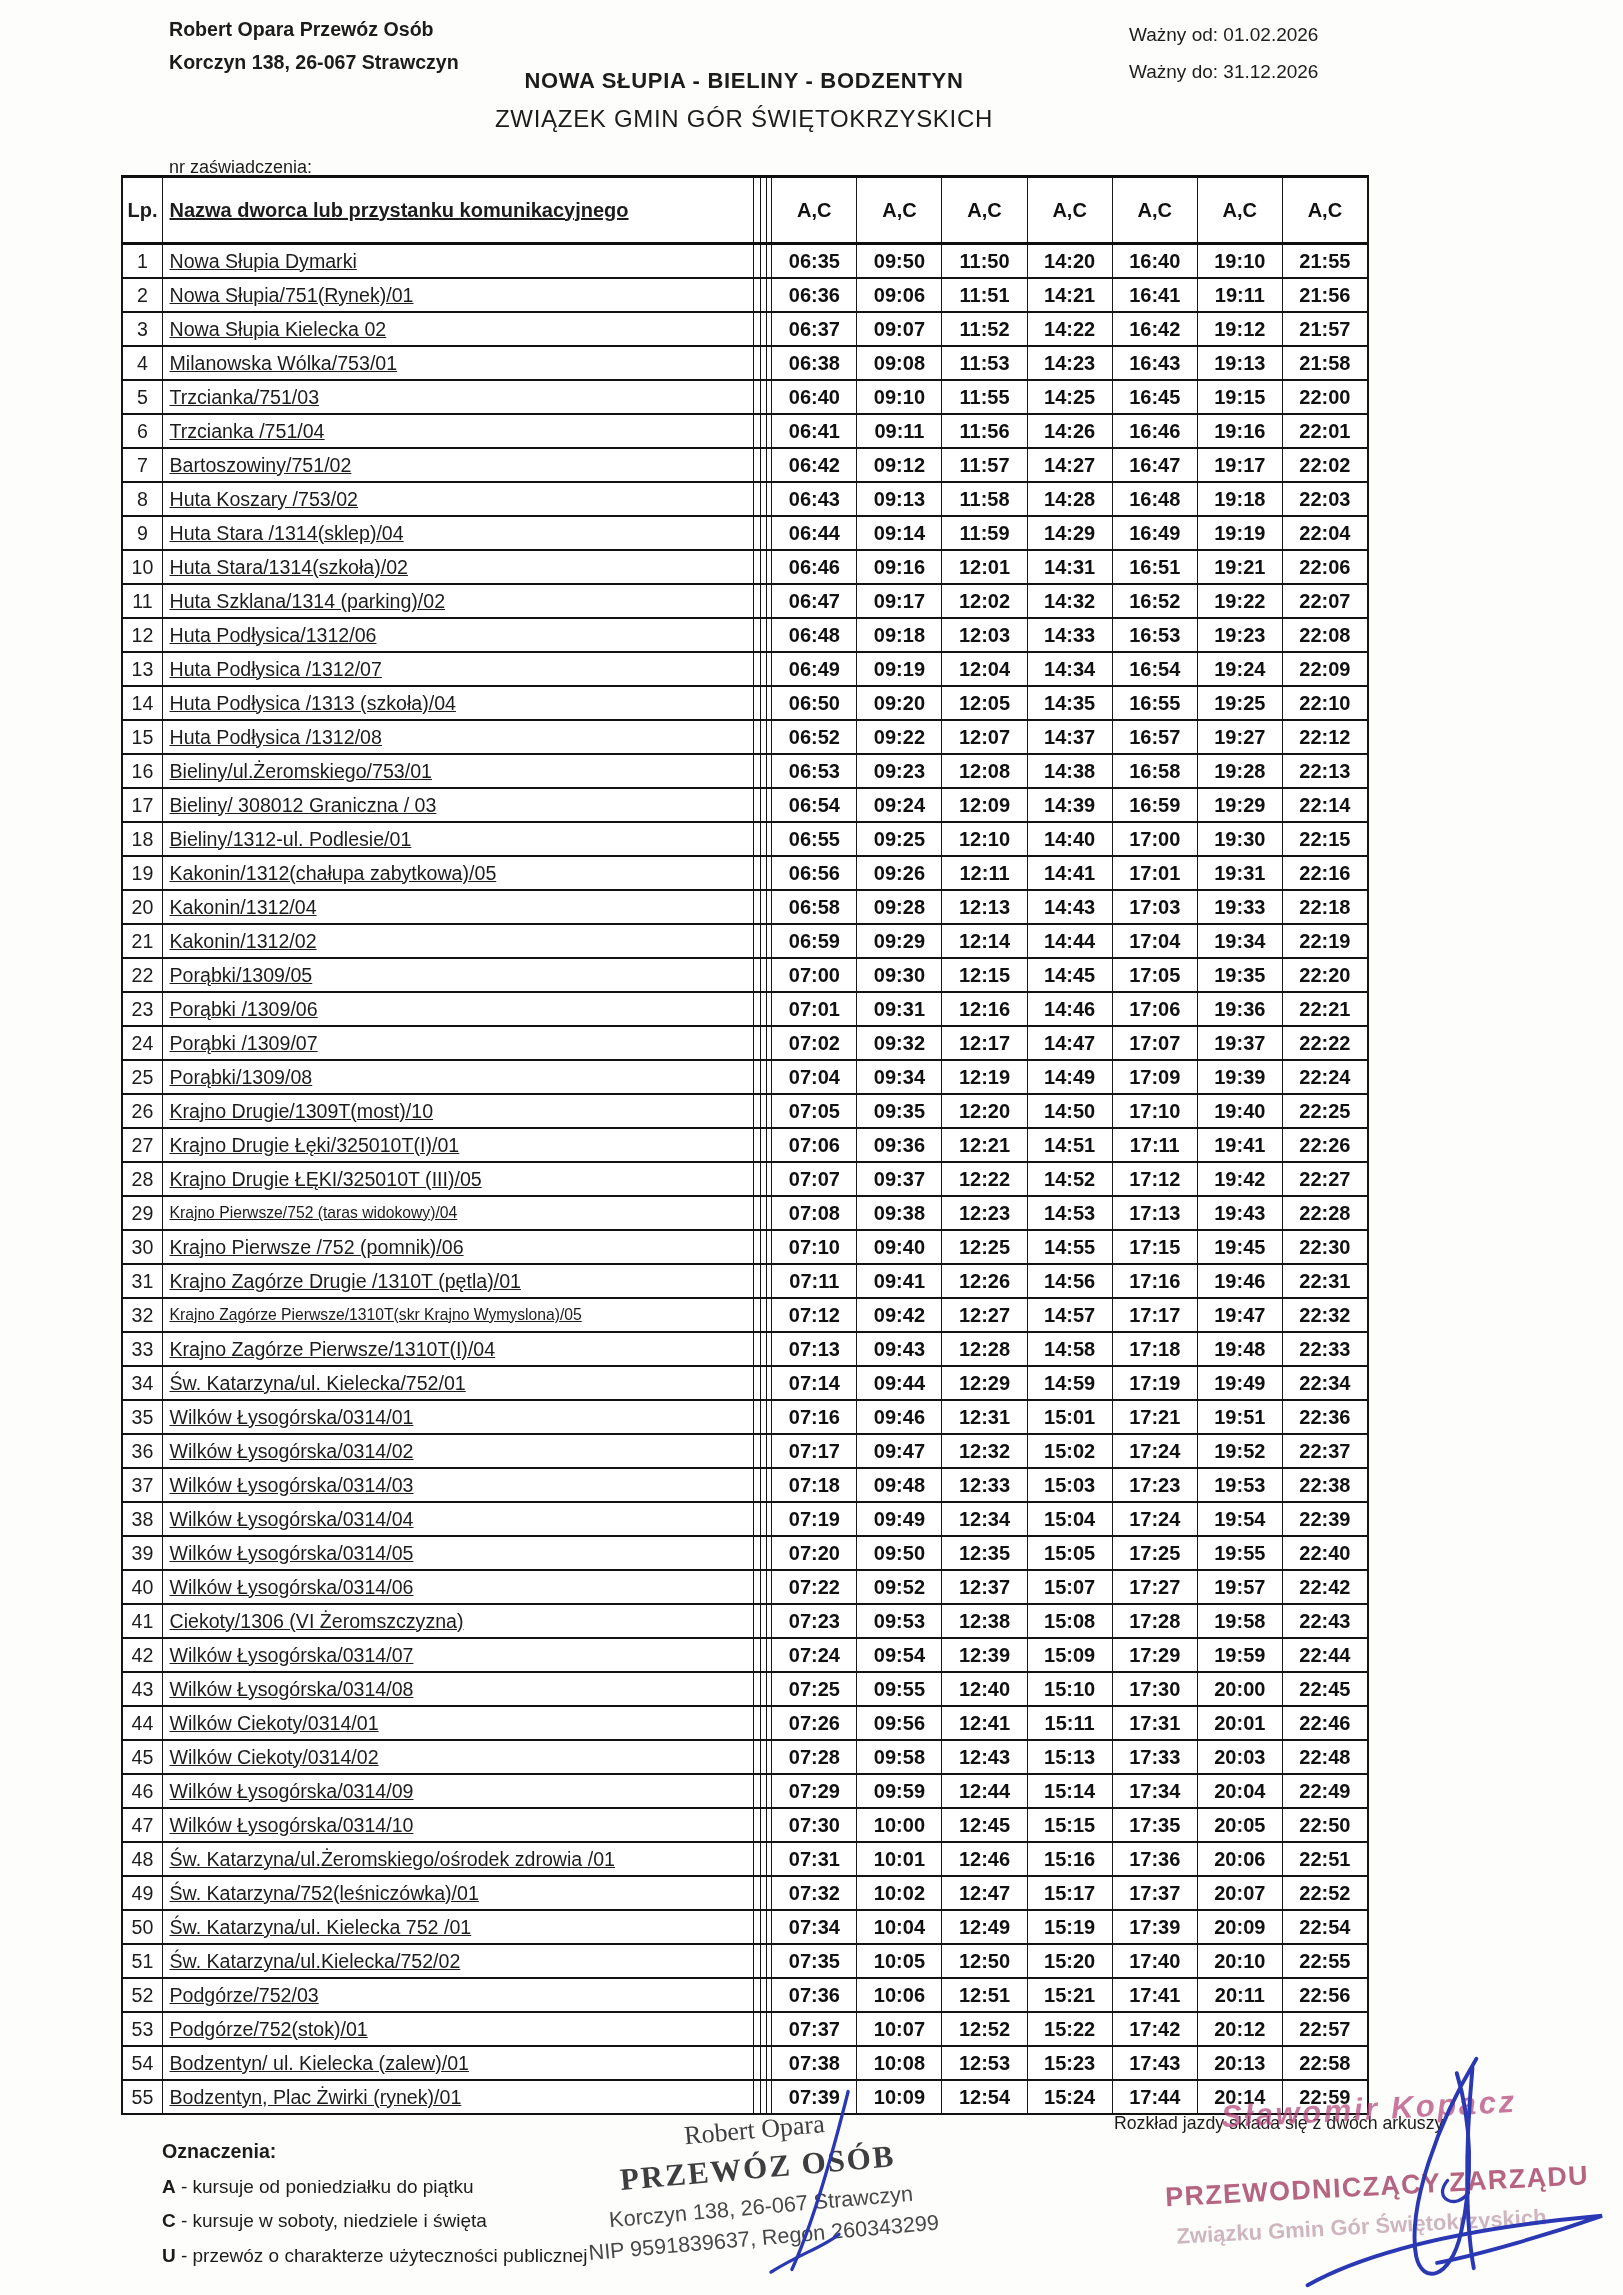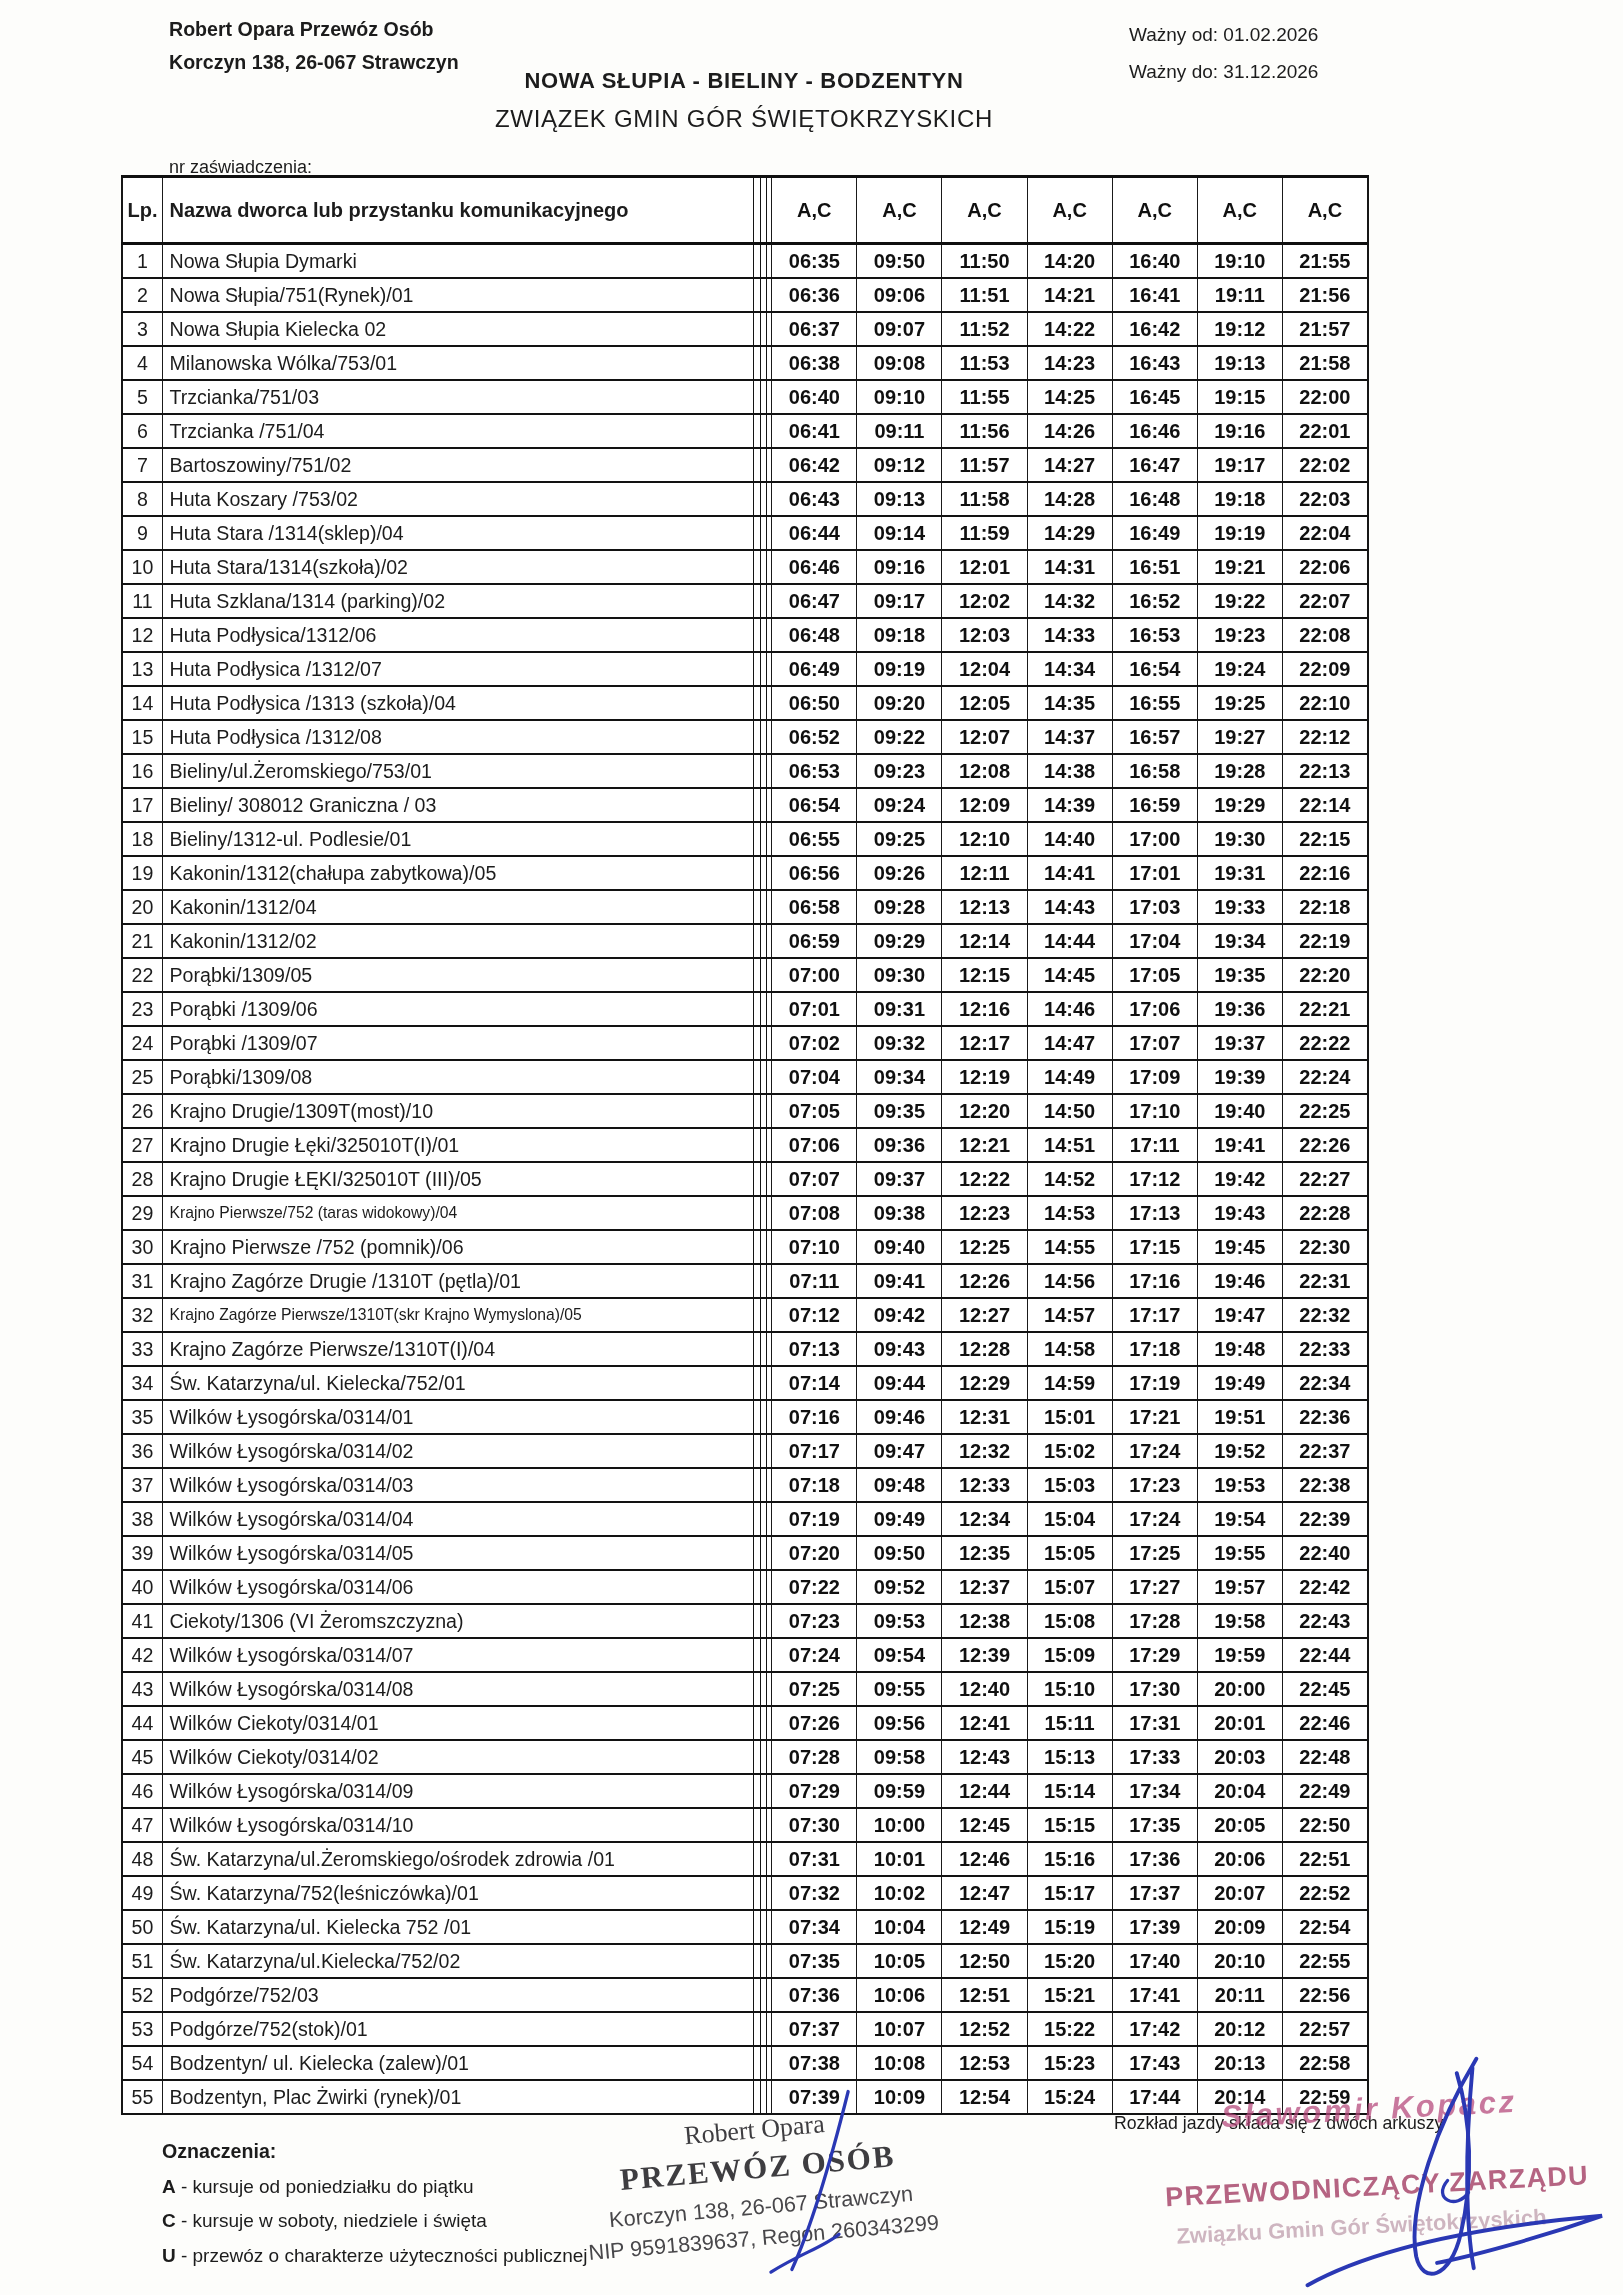--- a/index.html
+++ b/index.html
@@ -38,21 +38,21 @@
   .t-row.head{height:67px;border-bottom:3.3px solid #0e0e0e;}
   .c-lp{
     width:42px;box-sizing:border-box;flex:none;
     border-left:2px solid #161616;border-right:1.3px solid #1a1a1a;
     display:flex;align-items:center;justify-content:center;
     font-size:19.6px;
   }
   .c-name{
     width:590px;box-sizing:border-box;flex:none;
     display:flex;align-items:center;
-    padding-left:6.5px;font-size:19.6px;white-space:nowrap;overflow:hidden;
+    padding-left:6.5px;font-size:19.6px;white-space:nowrap;overflow:hidden;text-decoration:underline;
   }
   .c-name.small{font-size:15.7px;}
   .head .c-lp,.head .c-name{font-weight:bold;font-size:20px;}
   .c-sep{
     width:18.3px;box-sizing:border-box;flex:none;
     background-image:repeating-linear-gradient(90deg,#141414 0 1.3px,transparent 1.3px 6.5px);
   }
   .c-time{
     flex:1;box-sizing:border-box;
     border-left:1.3px solid #1a1a1a;

